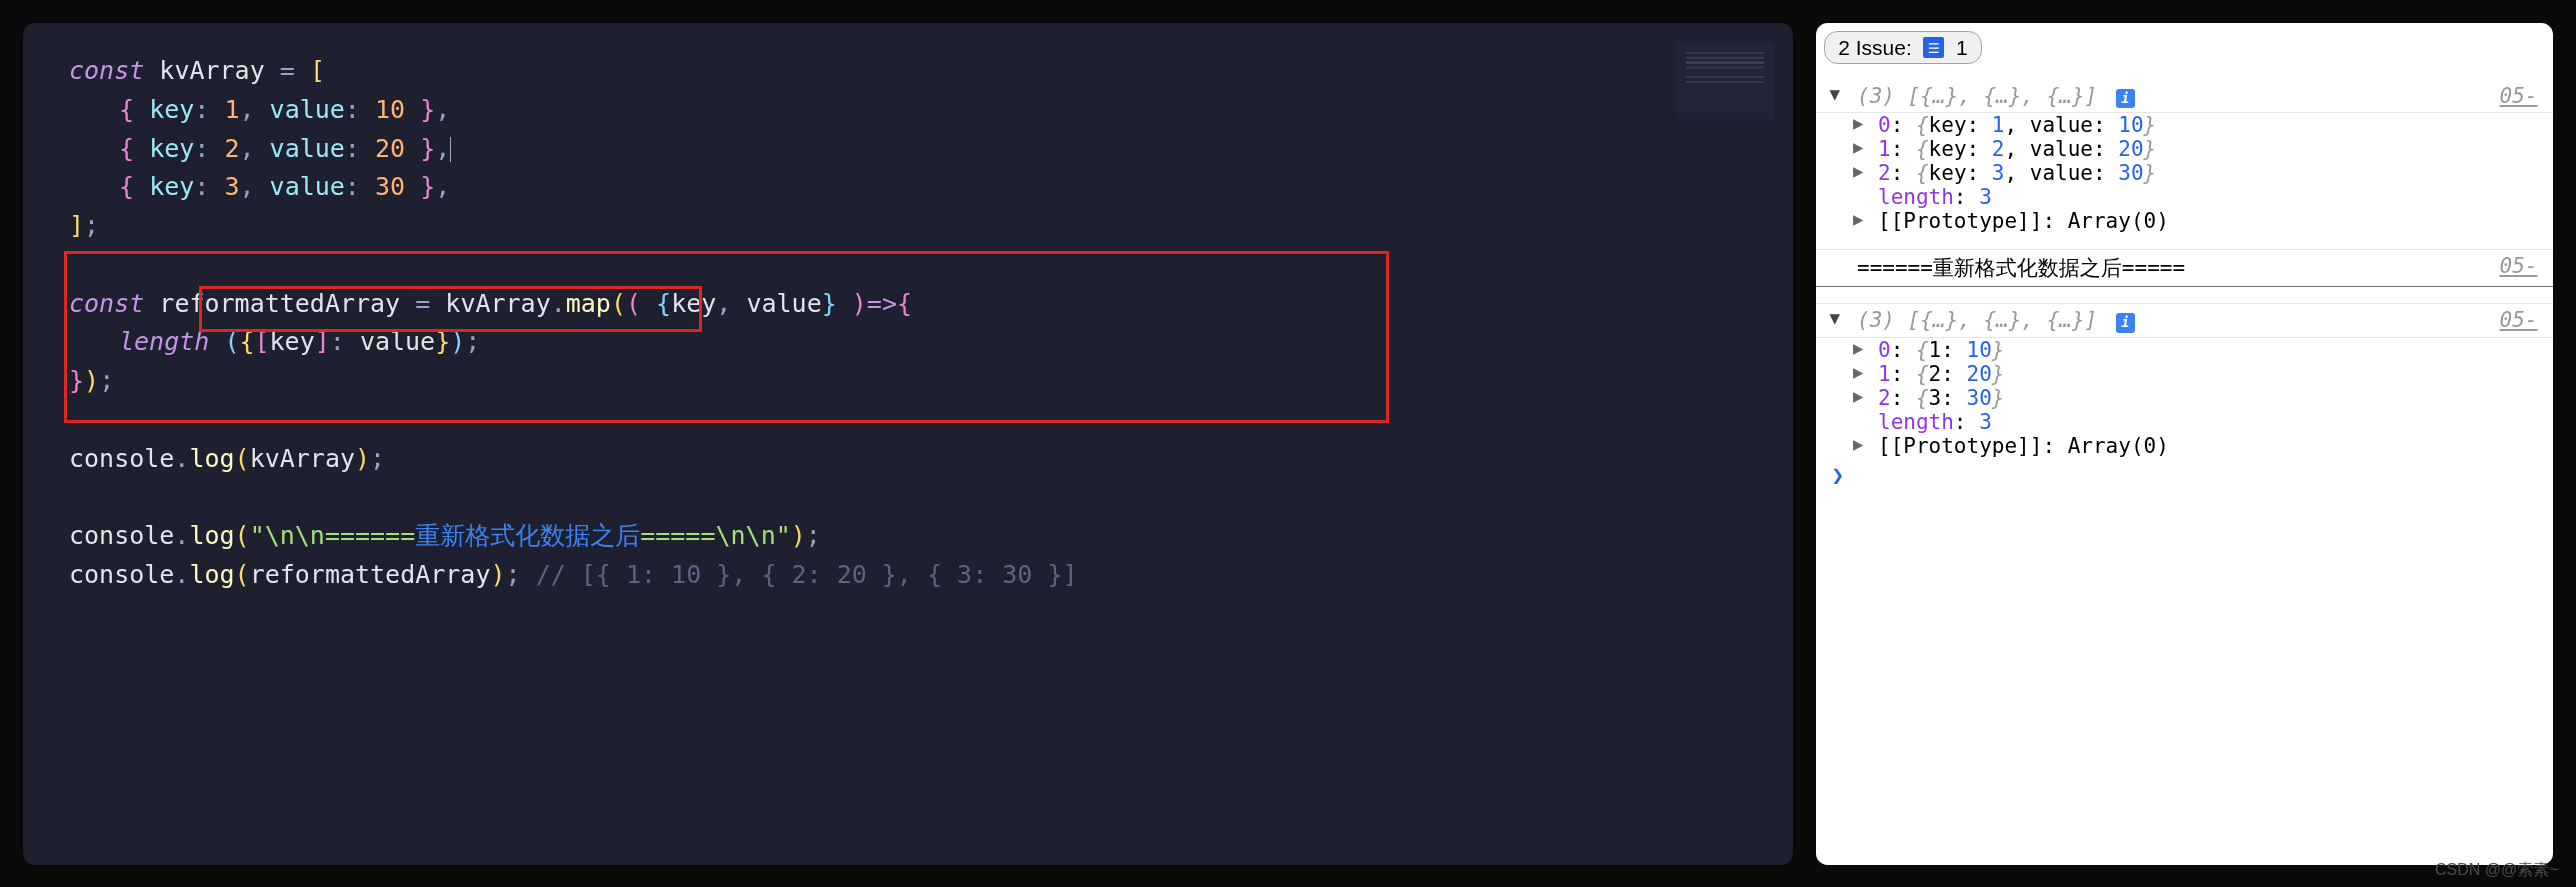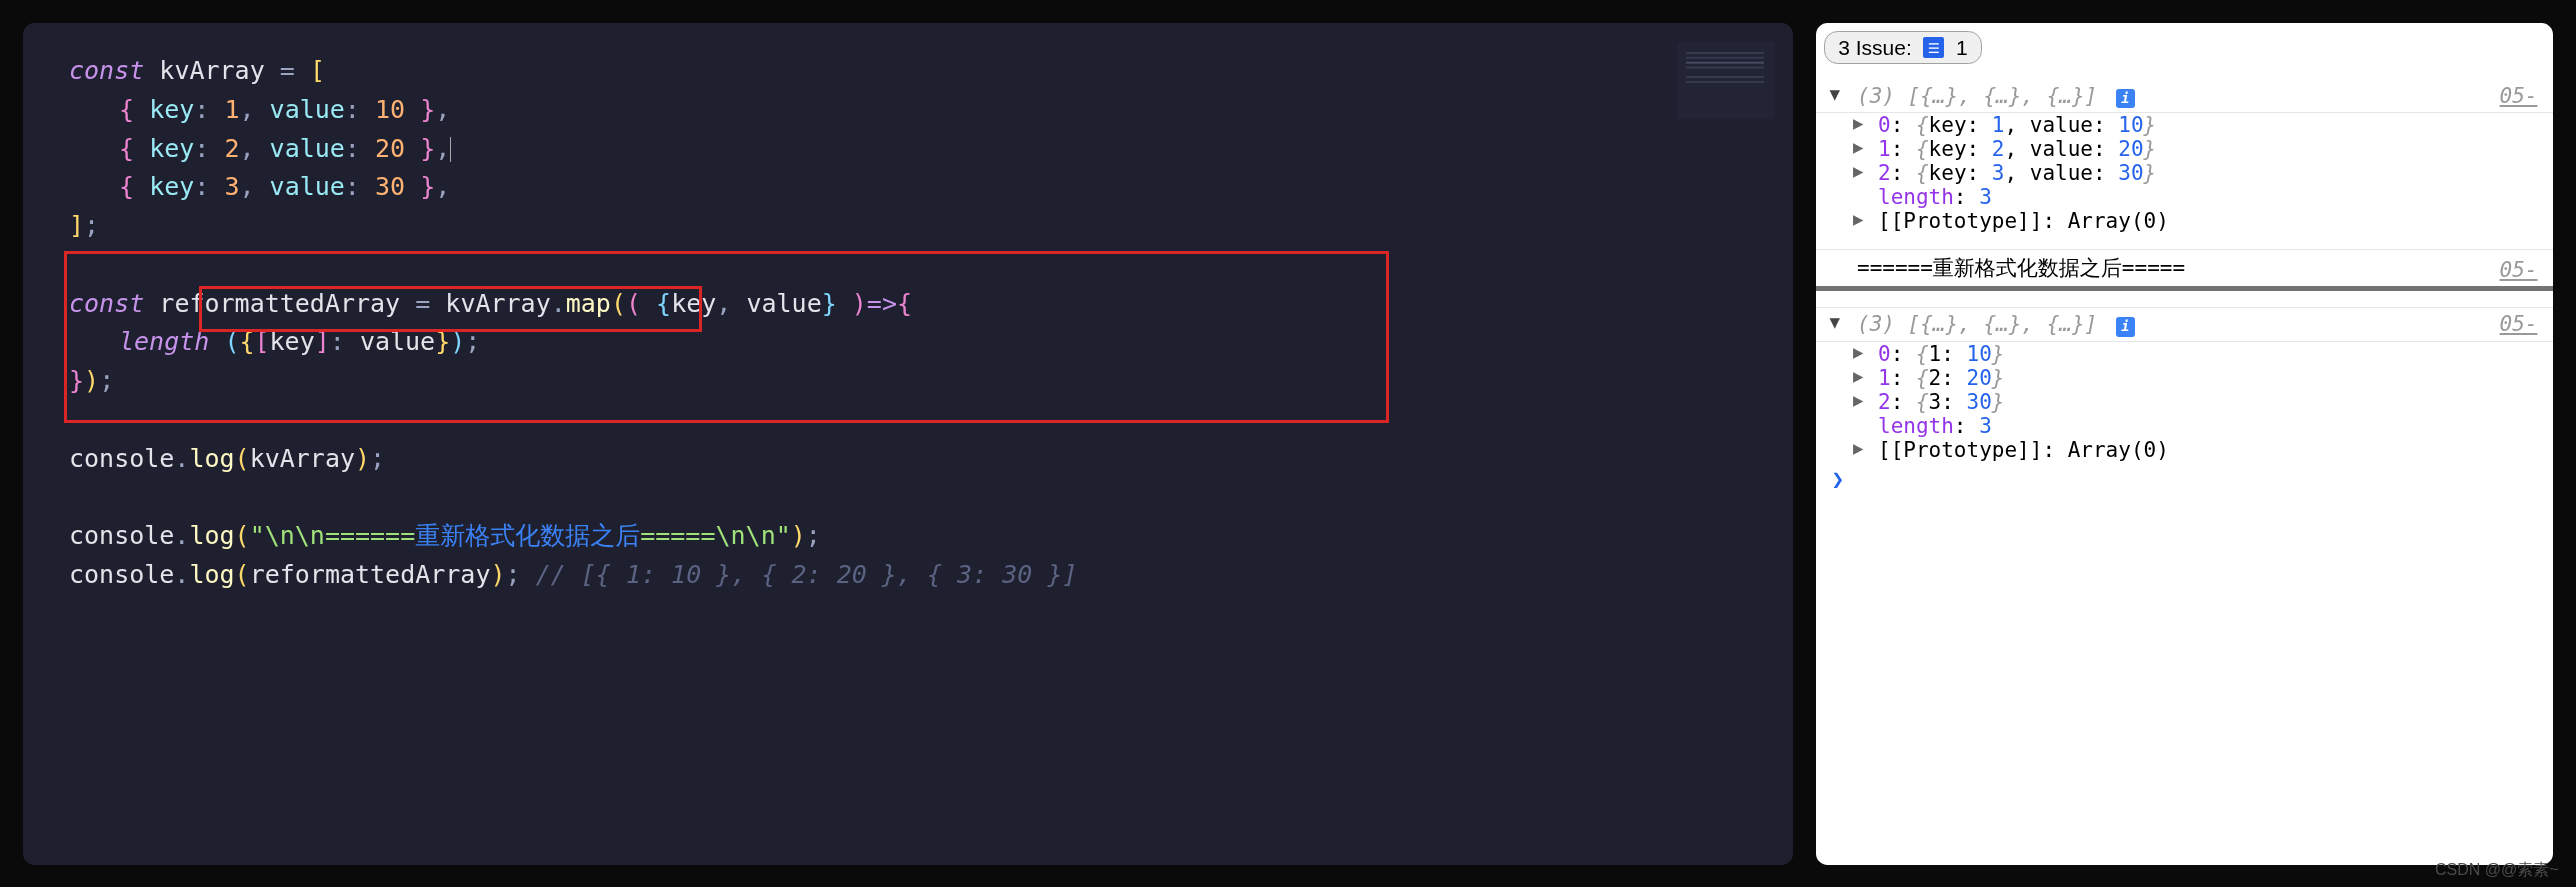--- a/index.html
+++ b/index.html
@@ -127,38 +127,37 @@
     .prompt-row {
       padding: 5.8px 15.5px;
       color: #2563eb;
     }
     .blank-sep {
       border-bottom: 1px solid #e5e5e5;
       height: 17.4px;
     }
     .text-row {
       padding: 3.9px 15.5px 3.9px 41px;
-      border-bottom: 5px solid #737373;
+      border-bottom: 1px solid #737373;
       display: flex;
       justify-content: space-between;
-      align-items: flex-end;
     }
     
     .kw { color: #c792ea; font-style: italic; }
     .id { color: #e2e4ea; }
     .punc { color: #9aa3c0; }
     .prop { color: #9aeaf5; }
     .num-e { color: #ffb272; }
     .bracket1 { color: #ffd86b; }
     .bracket2 { color: #ec84d0; }
     .bracket3 { color: #7ed6ff; }
     .str { color: #a0e179; }
     .strcn { color: #3b82f6; }
     .fn { color: #fef9c3; }
-    .comment { color: #5a6382; font-style: italic; }
+    .comment { color: #5a6382; }
     .highlight-box {
       position: absolute;
       border: 3.9px solid #dc2626;
       pointer-events: none;
     }
     .hl-outer { left: 41px; top: 228px; width: 1325px; height: 172px; }
     .hl-inner { left: 176px; top: 263px; width: 503px; height: 46px; }
     .cursor-line {
       display: inline-block;
       width: 1px;
@@ -238,21 +237,21 @@
   <div>
     <span class="id">console</span><span class="punc">.</span><span class="fn">log</span><span class="bracket1">(</span><span class="str">"\n\n======</span><span class="strcn">重新格式化数据之后</span><span class="str">=====\n\n"</span><span class="bracket1">)</span><span class="punc">;</span>
   </div>
   <div>
     <span class="id">console</span><span class="punc">.</span><span class="fn">log</span><span class="bracket1">(</span><span class="id">reformattedArray</span><span class="bracket1">)</span><span class="punc">; </span><span class="comment">// [{ 1: 10 }, { 2: 20 }, { 3: 30 }]</span>
   </div>
 </div>
 
 <div class="console-panel">
   <div class="issue-bar">
-    <span>3 Issue:</span>
+    <span>2 Issue:</span>
     <span class="issue-icon">☰</span>
     <span>1</span>
   </div>
   <div class="console-body">
 
     <div class="console-row top">
       <span>
         <span class="caret down">▼</span>
         <span class="gray">(3) [{…}, {…}, {…}]</span>
         <span class="info-badge">i</span>

